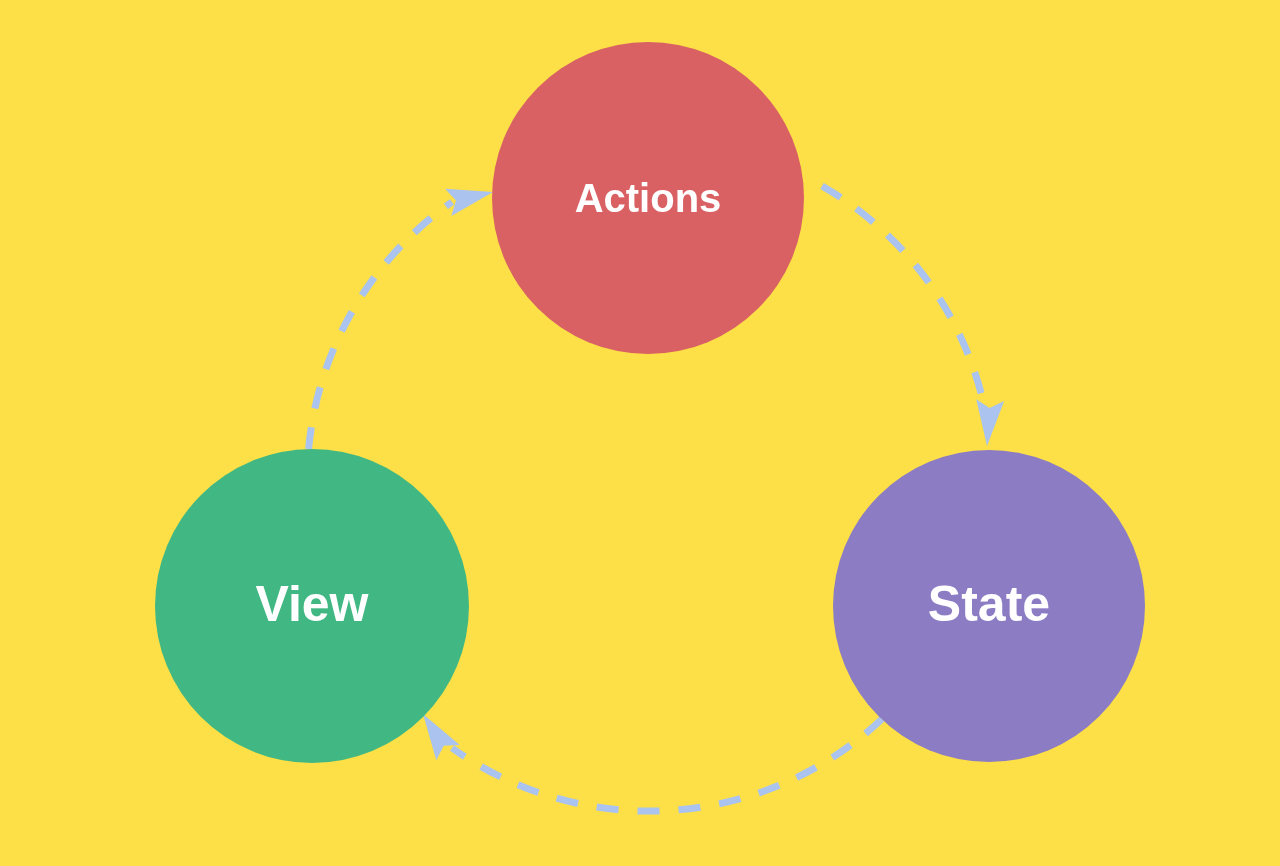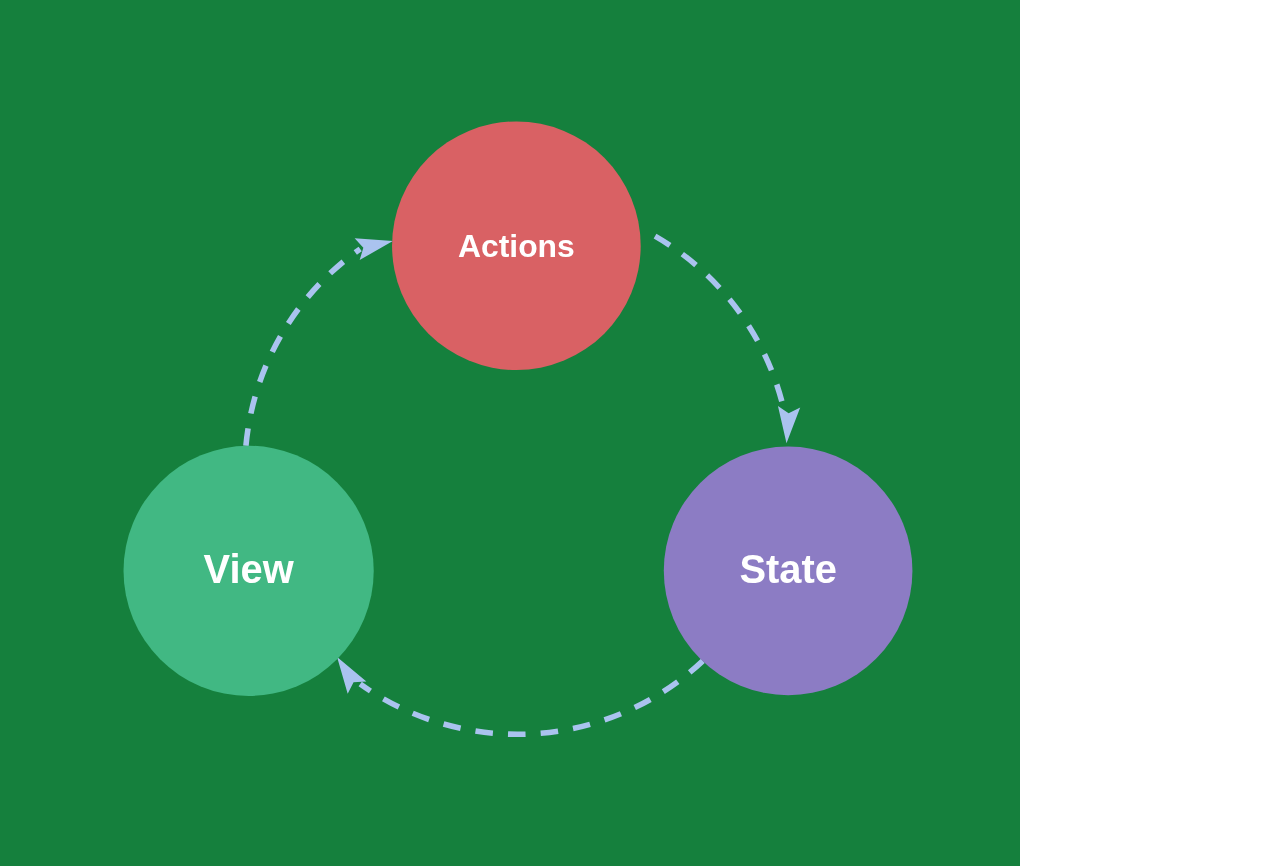--- a/index.html
+++ b/index.html
@@ -2,23 +2,23 @@
 <html><head>
 <meta charset="utf-8">
 <style>
   html, body {
     margin: 0;
     padding: 0;
     background: #ffffff;
   }
   .canvas {
     position: relative;
-    width: 1020px;
+    width: 1280px;
     height: 866px;
-    background: #15803d;
+    background: #fde047;
     overflow: hidden;
     font-family: "Liberation Sans", sans-serif;
   }
   .diagram-svg {
     position: absolute;
     top: 0;
     left: 0;
     width: 100%;
     height: 100%;
     display: block;

